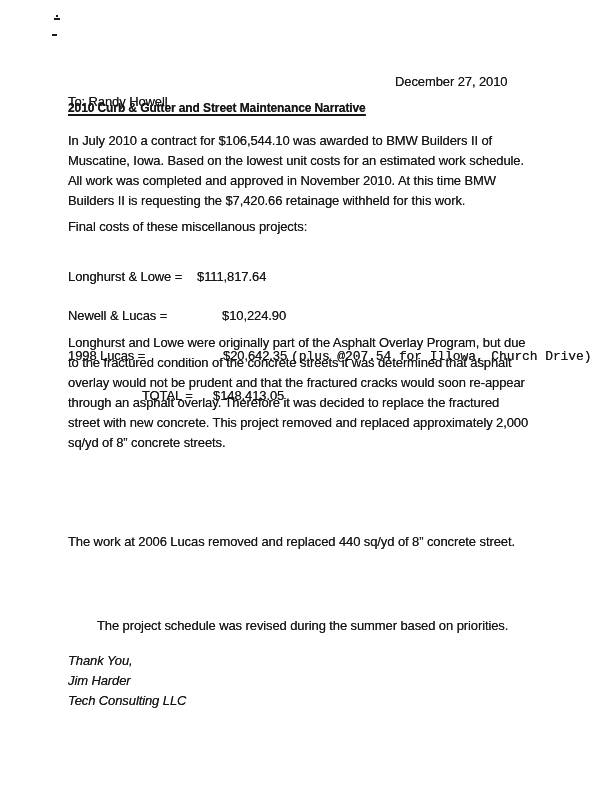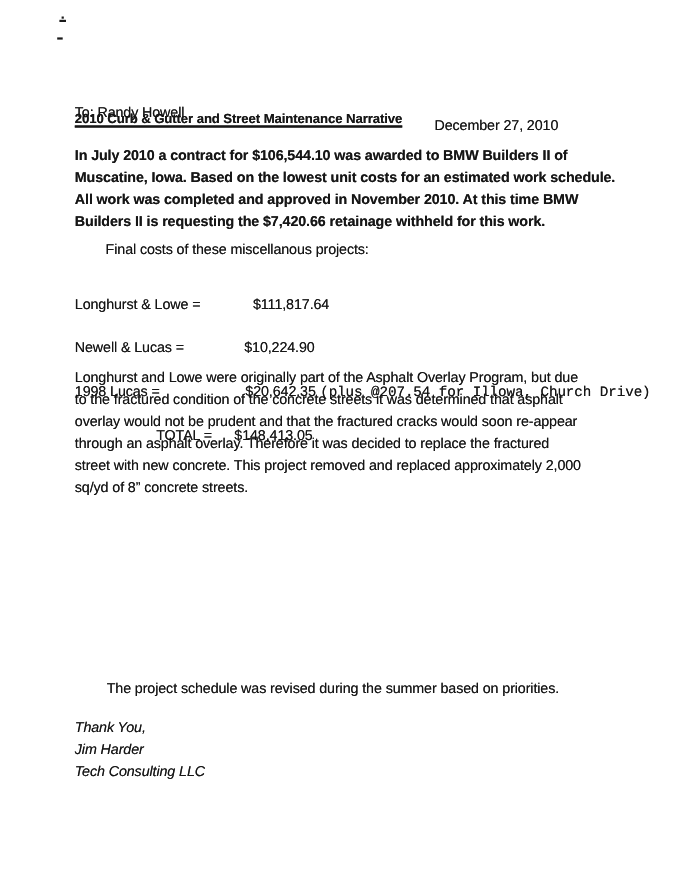--- a/index.html
+++ b/index.html
@@ -25,46 +25,45 @@
     width: 505px;
     line-height: 20px;
     white-space: pre-line;
   }
   .to-line { top: 72px; }
   .date {
     position: absolute;
     left: 327px;
     top: 0;
     white-space: nowrap;
-    margin-top: 32px;
   }
   .heading {
     top: 98px;
     font-weight: bold;
     font-size: 12px;
     text-decoration: underline;
     text-decoration-thickness: 1.5px;
     text-underline-offset: 2px;
     white-space: nowrap;
   }
-  .para-intro    { top: 131px; font-weight: bold; }
-  .final-costs   { top: 217px; margin-left: 28px; }
+  .para-intro    { top: 131px; }
+  .final-costs   { top: 217px; }
   .costs         { top: 247px; line-height: 19.8px; }
   .para-longhurst{ top: 333px; }
   .para-newell   { top: 477px; }
   .para-lucas    { top: 532px; }
   .para-univ     { top: 564px; }
   .para-sched    { top: 616px; margin-left: 29px; }
   .closing       { top: 651px; font-style: italic; }
 
   .crow { position: relative; height: 19.8px; white-space: nowrap; }
   .clabel { position: absolute; left: 0; }
   .crow.total .clabel { left: 74px; }
   .camount { position: absolute; white-space: nowrap; }
-  .crow.r0 .camount { left: 162px; }
+  .crow.r0 .camount { left: 129px; }
   .crow.r1 .camount { left: 154px; text-align: center; }
   .crow.r2 .camount { left: 155px; }
   .crow.r3 .camount { left: 157px; }
   .crow.total .camount { left: 145px; }
   .amt-underline {
     display: inline-block;
     border-bottom: 1.6px solid #161616;
     padding: 0 3px 0 8px;
   }
   .cnote { margin-left: 4px; font-family: Liberation Mono, monospace; }
@@ -120,20 +119,21 @@
   </div>
 
   <div class="block para-longhurst">Longhurst and Lowe were originally part of the Asphalt Overlay Program, but due
 to the fractured condition of the concrete streets it was determined that asphalt
 overlay would not be prudent and that the fractured cracks would soon re-appear
 through an asphalt overlay. Therefore it was decided to replace the fractured
 street with new concrete. This project removed and replaced approximately 2,000
 sq/yd of 8” concrete streets.</div>
 
 
+  <div class="block para-lucas">The work at 2006 Lucas removed and replaced 440 sq/yd of 8” concrete street.</div>
 
 
   <div class="block para-sched">The project schedule was revised during the summer based on priorities.</div>
 
   <div class="block closing">Thank You,
 Jim Harder
 Tech Consulting LLC</div>
 
 </div>
 

